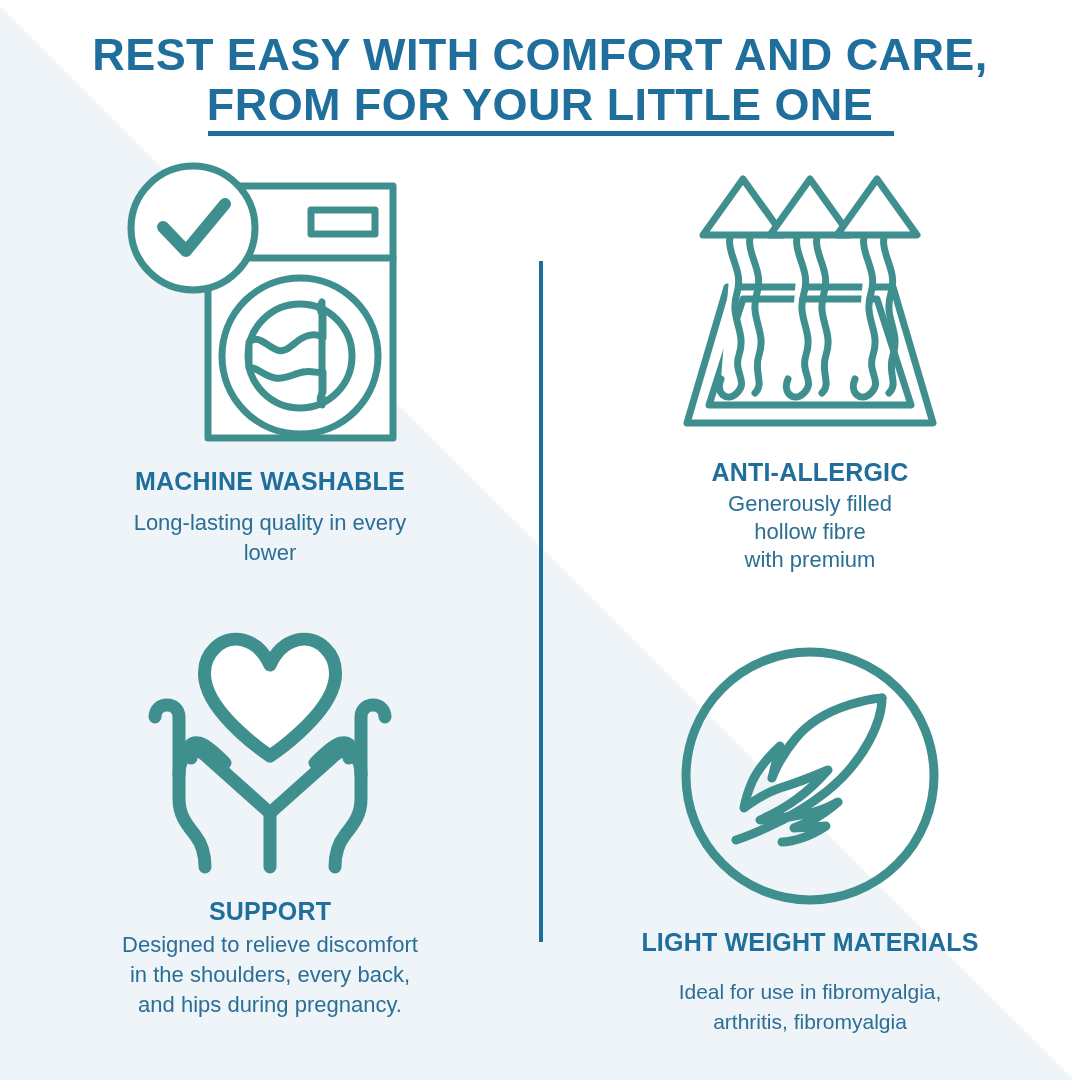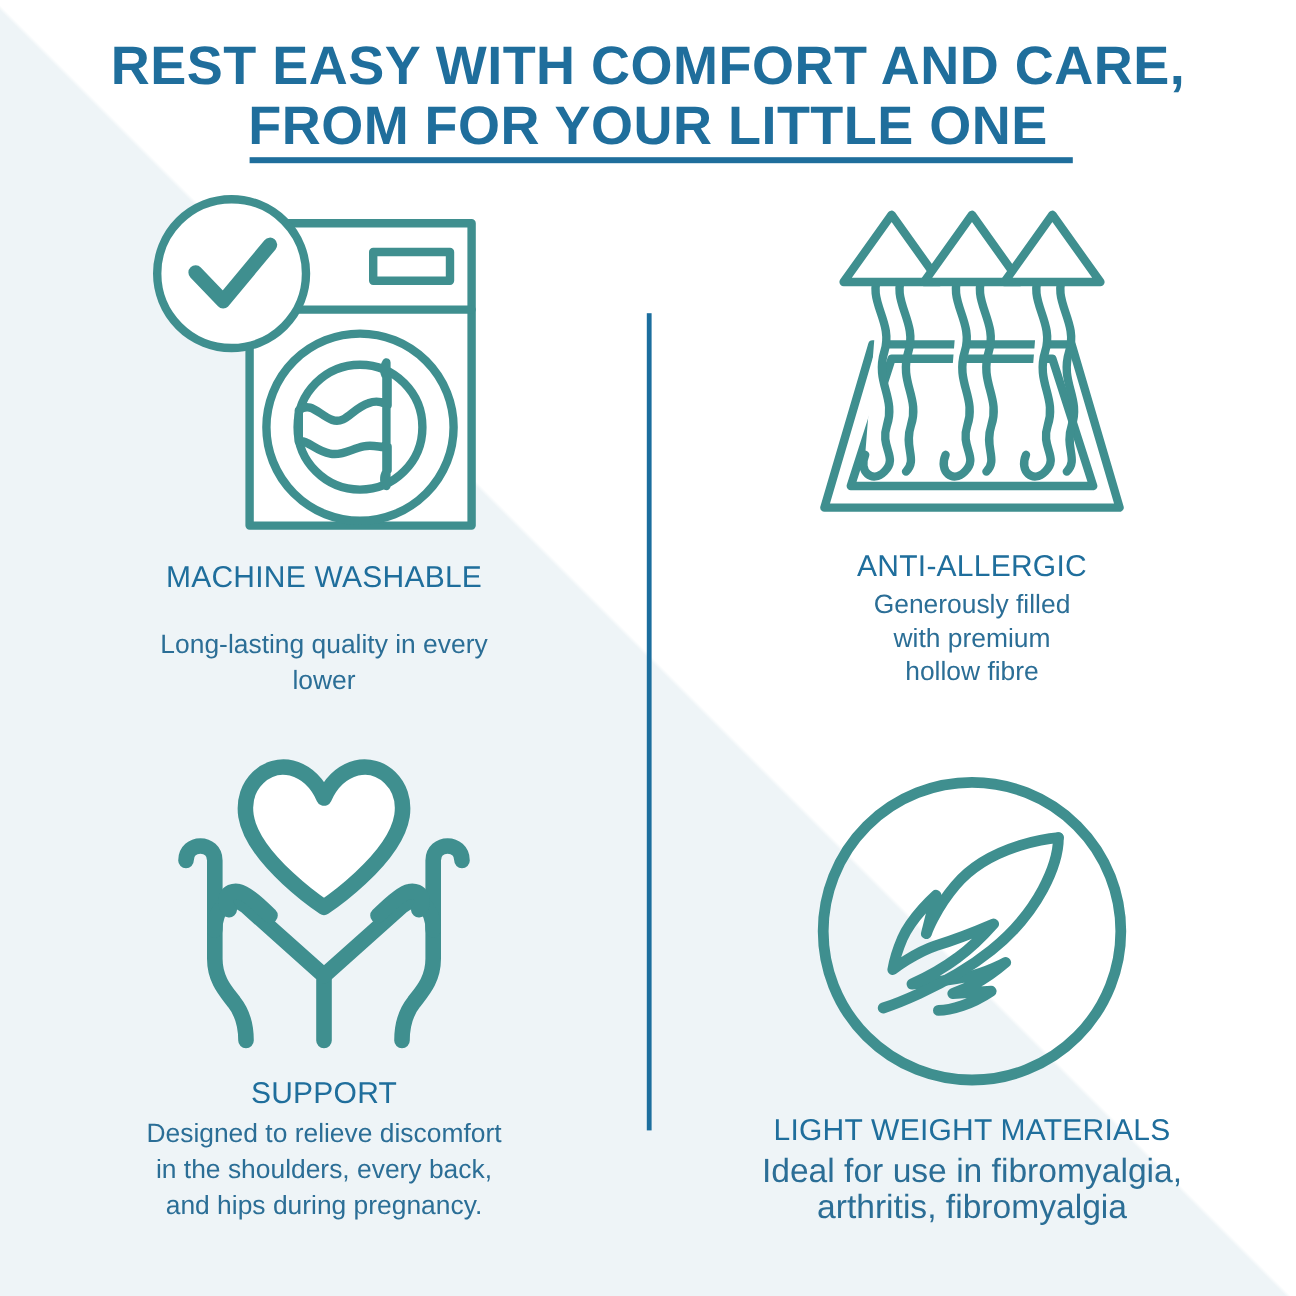--- a/index.html
+++ b/index.html
@@ -63,42 +63,42 @@
     width:100%;
     display:flex;align-items:flex-end;justify-content:center;
   }
   #cell-1 .icon-wrap{height:285px;}
   #cell-2 .icon-wrap{height:280px;}
   #cell-3 .icon-wrap{height:265px;}
   #cell-4 .icon-wrap{height:290px;}
 
   .feat-title{
     color:#1F6E9C;
-    font-weight:normal;
+    font-weight:bold;
     text-align:center;
     line-height:29px;
     letter-spacing:0.2px;
   }
   .feat-desc{
     color:#2B6E96;
     text-align:center;
     font-weight:normal;
   }
 
   #cell-1 .feat-title{font-size:25px;margin-top:22px;}
-  #cell-1 .feat-desc{font-size:22px;line-height:30px;margin-top:26px;}
+  #cell-1 .feat-desc{font-size:22px;line-height:30px;margin-top:12px;}
 
   #cell-2 .feat-title{font-size:25px;margin-top:18px;}
   #cell-2 .feat-desc{font-size:22px;line-height:28px;margin-top:3px;}
 
   #cell-3 .feat-title{font-size:25px;margin-top:12px;}
   #cell-3 .feat-desc{font-size:22px;line-height:30px;margin-top:4px;}
 
   #cell-4 .feat-title{font-size:25px;margin-top:18px;}
-  #cell-4 .feat-desc{font-size:28px;line-height:30px;margin-top:4px;}
+  #cell-4 .feat-desc{font-size:21px;line-height:30px;margin-top:20px;}
 
   .nowrap-lines span{display:block;}
 </style>
 </head>
 <body>
 
 <div id="stage">
 
   <div id="diagonal"></div>
 
@@ -172,22 +172,22 @@
                    C212 208 224 218 214 228" fill="none"></path>
 
           <path d="M162 70 L202 14 L242 70 Z" fill="#ffffff"></path>
         </svg>
       </div>
       <div class="feat-title nowrap-lines">
         <span>ANTI-ALLERGIC</span>
       </div>
       <div class="feat-desc nowrap-lines">
         <span>Generously filled</span>
+        <span>hollow fibre</span>
         <span>with premium</span>
-        <span>hollow fibre</span>
       </div>
     </div>
 
     <div class="cell" id="cell-3">
       <div class="icon-wrap">
         <svg width="275" height="258" viewBox="0 0 275 258" fill="none" stroke="#3F8F8F" stroke-width="13" stroke-linecap="round" stroke-linejoin="round">
 
           <path d="M137 129
                    C137 129 78 90 72 53
                    C68 26 90 8 110 13

